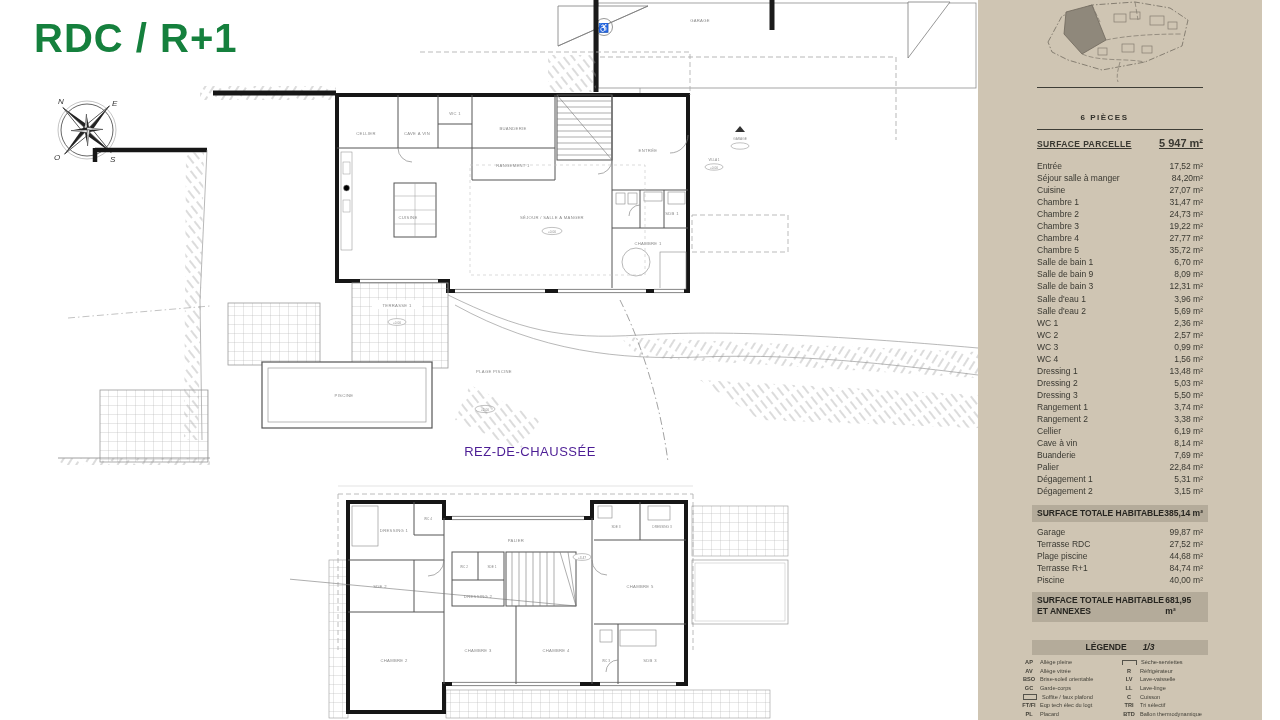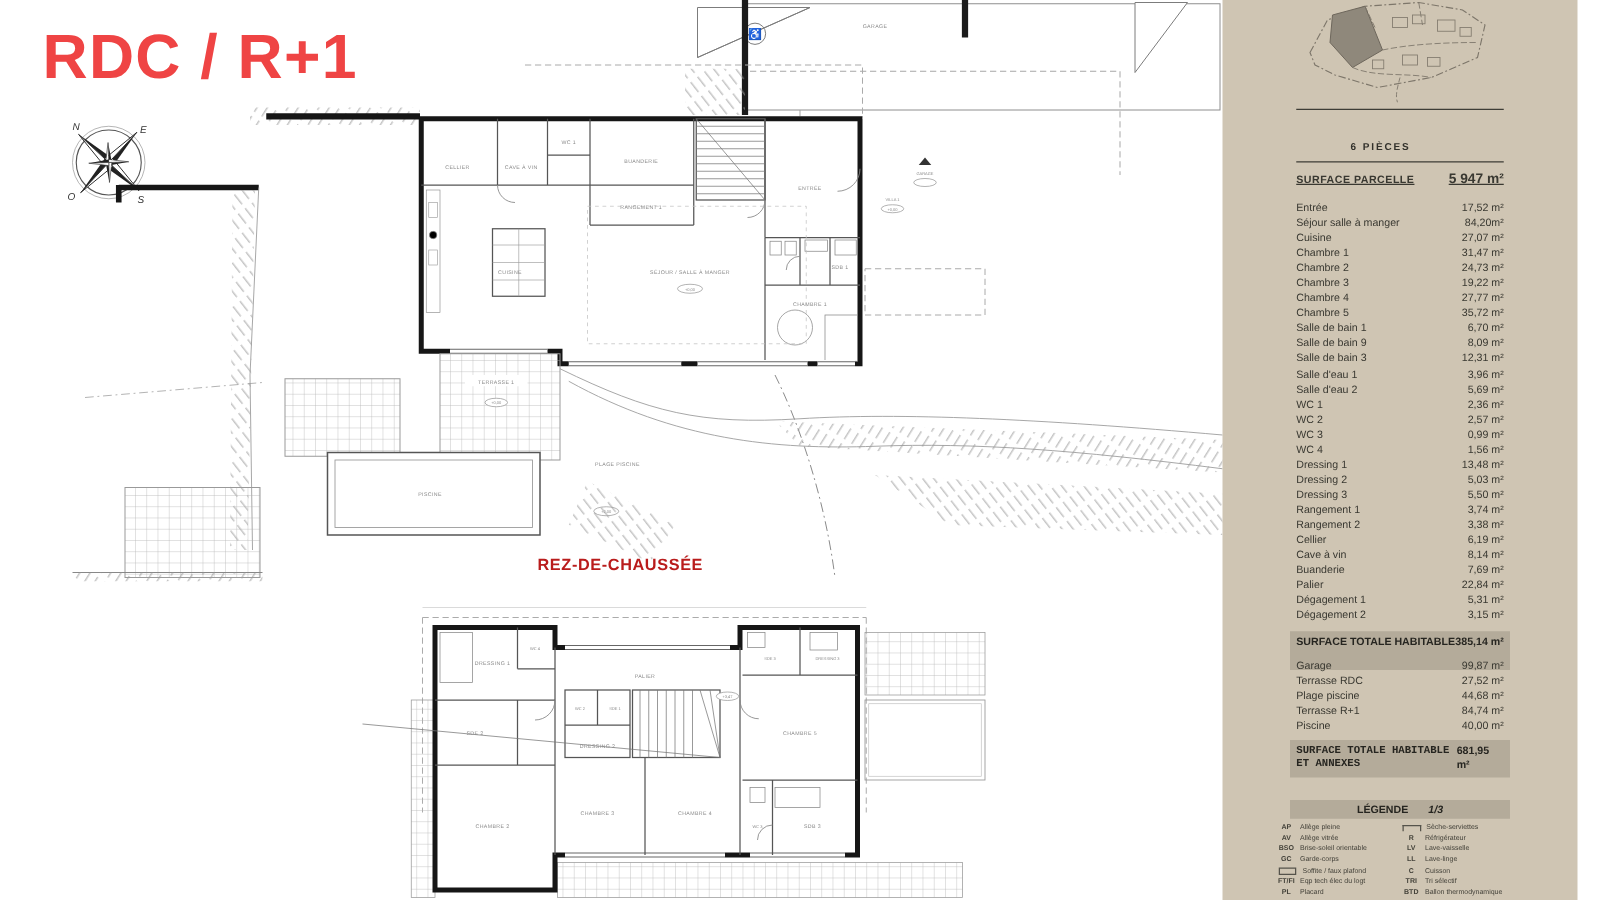--- a/index.html
+++ b/index.html
@@ -1,25 +1,25 @@
 <!DOCTYPE html>
 <html><head>
 <meta charset="utf-8">
 <style>
   html,body{margin:0;padding:0;background:#fff;}
   #stage{position:relative;width:1280px;height:720px;background:#ffffff;overflow:hidden;
          font-family:"Liberation Sans",sans-serif;color:#393831;}
   
-  #plan-title{position:absolute;left:34px;top:16px;font-size:50px;font-weight:bold;
-              letter-spacing:1px;color:#ef4444;}
+  #plan-title{position:absolute;left:34px;top:16px;font-size:40px;font-weight:bold;
+              letter-spacing:1px;color:#15803d;}
   #compass{position:absolute;left:46px;top:86px;}
   #rdc-svg{position:absolute;left:40px;top:0px;}
   #r1-svg{position:absolute;left:290px;top:470px;}
-  #rdc-caption{position:absolute;left:430px;top:444px;width:200px;text-align:left;
-               font-size:13px;font-weight:bold;letter-spacing:.5px;color:#b91c1c;}
+  #rdc-caption{position:absolute;left:430px;top:444px;width:200px;text-align:center;
+               font-size:13px;font-weight:normal;letter-spacing:.5px;color:#4c1d95;}
   
   #sidebar{position:absolute;left:978px;top:0;width:284px;height:720px;background:#cfc5b3;}
   #site-thumb{position:absolute;left:52px;top:0px;}
   .rule{position:absolute;left:59px;width:166px;height:0;border-top:1px solid #3e3d36;}
   #rule1{top:87px;} #rule2{top:129px;}
   #villa-title{position:absolute;left:0;top:90px;width:284px;text-align:center;
                font-size:20px;letter-spacing:3px;color:#32312b;font-weight:400;}
   #villa-sub{position:absolute;left:0;top:113px;width:253px;text-align:center;
              font-size:8px;font-weight:bold;letter-spacing:1.5px;color:#32312b;}
   #parcel-row{position:absolute;left:59px;top:137px;width:166px;display:flex;
@@ -27,23 +27,23 @@
   #parcel-row .pl{font-size:8.5px;font-weight:bold;letter-spacing:.4px;}
   #parcel-row .pv{font-size:11px;font-weight:bold;}
   #room-list{position:absolute;left:59px;top:160px;width:166px;}
   #annex-list{position:absolute;left:59px;top:526px;width:166px;}
   .srow{display:flex;justify-content:space-between;height:12.05px;line-height:12.05px;
         font-size:8.5px;}
   .srow .rv{text-align:right;}
   .hbar{position:absolute;left:54px;width:176px;background:#b4ab9a;color:#262520;
         display:flex;justify-content:space-between;padding:0 5px;box-sizing:border-box;
         font-size:8.5px;font-weight:bold;}
-  #total-bar{top:505px;height:31px;line-height:17px;}
+  #total-bar{top:505px;height:17px;line-height:17px;}
   #total-annex-bar{top:592px;height:30px;padding-top:3px;}
-  #total-annex-bar .hl{width:132px;line-height:11px;font-family:Liberation Mono, monospace;}
+  #total-annex-bar .hl{width:132px;line-height:11px;}
   #total-annex-bar .hv{line-height:11px;}
   #legend-bar{position:absolute;left:54px;top:640px;width:176px;height:15px;line-height:15px;
               background:#b4ab9a;color:#262520;text-align:center;font-size:8.5px;font-weight:bold;}
   #legend-bar .lg-page{margin-left:16px;font-style:italic;}
   .lg-col{position:absolute;top:658px;}
   #legend-left{left:40px;width:118px;}
   #legend-right{left:140px;width:110px;}
   .lg-row{display:flex;align-items:center;height:8.6px;font-size:5.6px;color:#44423a;}
   .lg-key{width:22px;text-align:center;flex:none;font-weight:bold;}
   .lg-key[data-icon="soffit-box-icon"]{display:inline-block;width:12px;height:4px;

